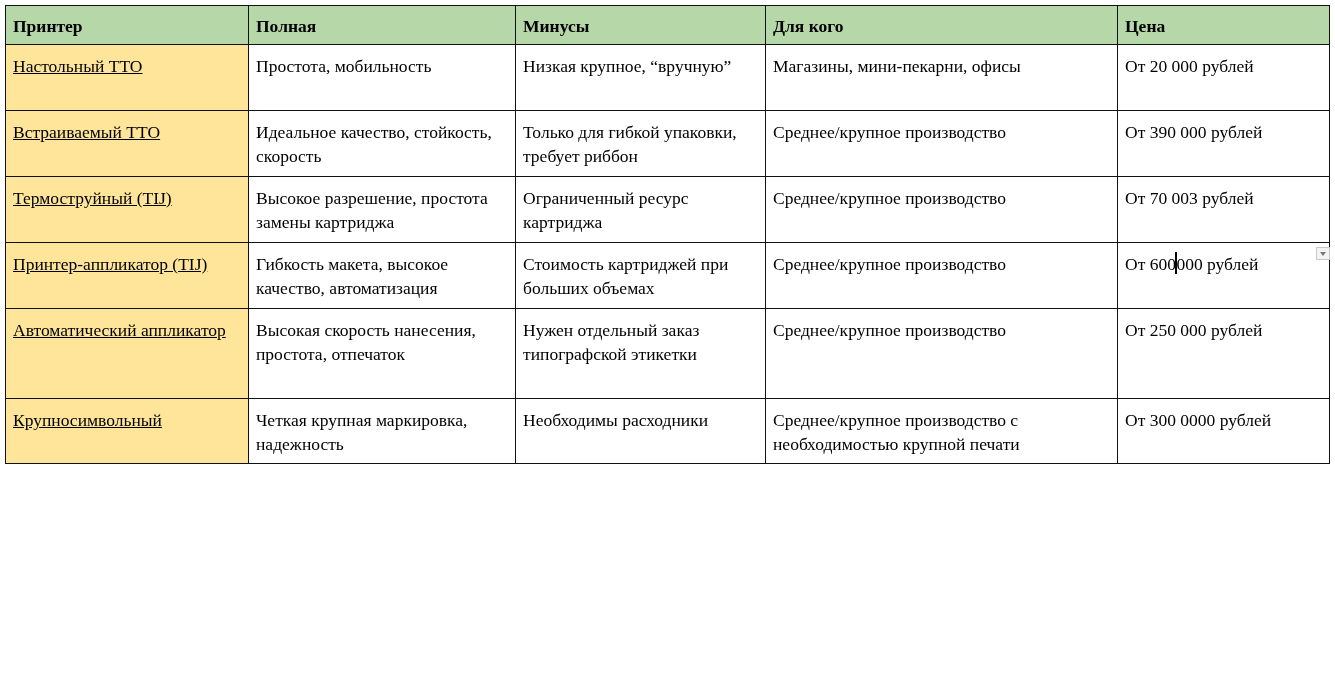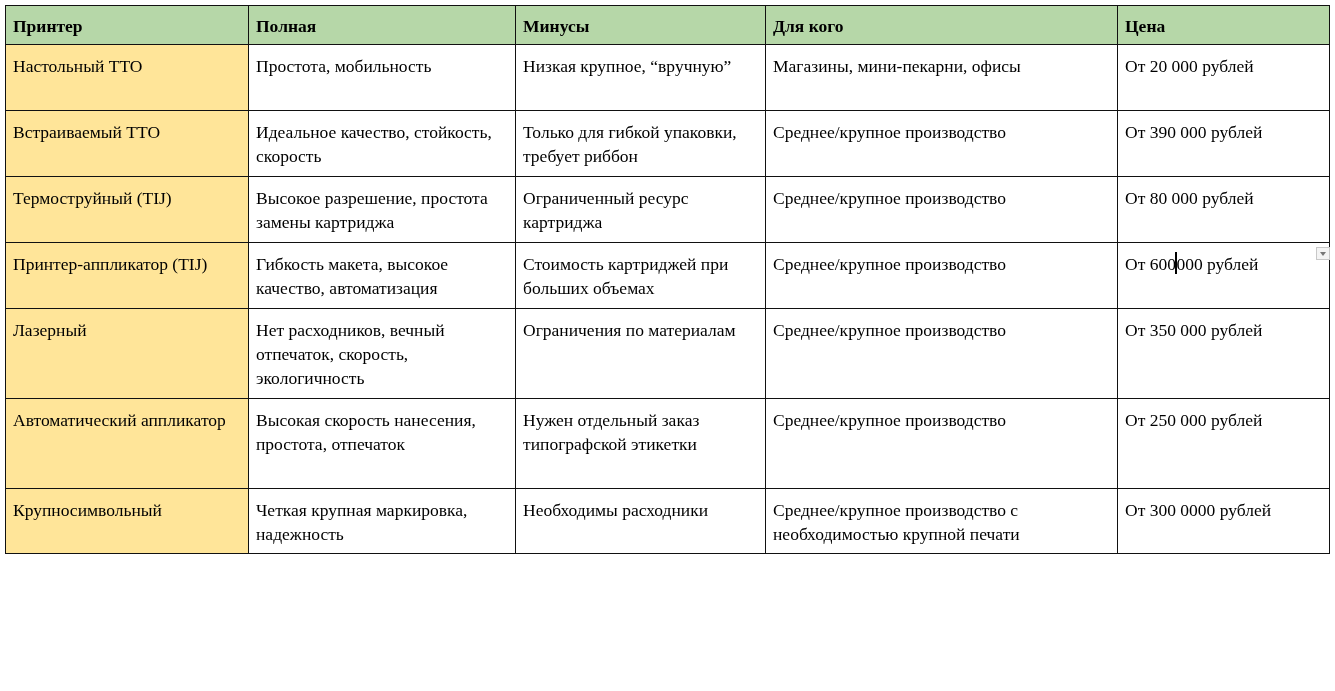--- a/index.html
+++ b/index.html
@@ -30,20 +30,21 @@
     word-wrap: break-word;
   }
   th {
     background: #b6d7a8;
     font-weight: bold;
     padding: 8px 7px 6px 7px;
     height: 24px;
   }
   td.first {
     background: #ffe599;
+    text-decoration: underline;
   }
   td.cell-price { position: relative; }
   .caret {
     display: inline-block;
     width: 1.5px; height: 22px;
     background: #000;
     vertical-align: -4px;
     margin: 0 -0.5px;
   }
   .dropdown-icon {
@@ -97,35 +98,28 @@
       <td>Идеальное качество, стойкость, скорость</td>
       <td>Только для гибкой упаковки, требует риббон</td>
       <td>Среднее/крупное производство</td>
       <td>От 390 000 рублей</td>
     </tr>
     <tr style="height:66px">
       <td class="first">Термоструйный (TIJ)</td>
       <td>Высокое разрешение, простота замены картриджа</td>
       <td>Ограниченный ресурс картриджа</td>
       <td>Среднее/крупное производство</td>
-      <td>От 80 000 рублей</td>
+      <td>От 70 003 рублей</td>
     </tr>
     <tr style="height:66px">
       <td class="first">Принтер-аппликатор (TIJ)</td>
       <td>Гибкость макета, высокое качество, автоматизация</td>
       <td>Стоимость картриджей при больших объемах</td>
       <td>Среднее/крупное производство</td>
       <td class="cell-price"><span>От 600</span><span class="caret"></span><span>000 рублей</span><span class="dropdown-icon"></span></td>
-    </tr>
-    <tr style="height:90px">
-      <td class="first">Лазерный</td>
-      <td>Нет расходников, вечный отпечаток, скорость, экологичность</td>
-      <td>Ограничения по материалам</td>
-      <td>Среднее/крупное производство</td>
-      <td>От 350 000 рублей</td>
     </tr>
     <tr style="height:90px">
       <td class="first">Автоматический аппликатор</td>
       <td>Высокая скорость нанесения, простота, отпечаток</td>
       <td>Нужен отдельный заказ типографской этикетки</td>
       <td>Среднее/крупное производство</td>
       <td>От 250 000 рублей</td>
     </tr>
     <tr style="height:65px">
       <td class="first">Крупносимвольный</td>

